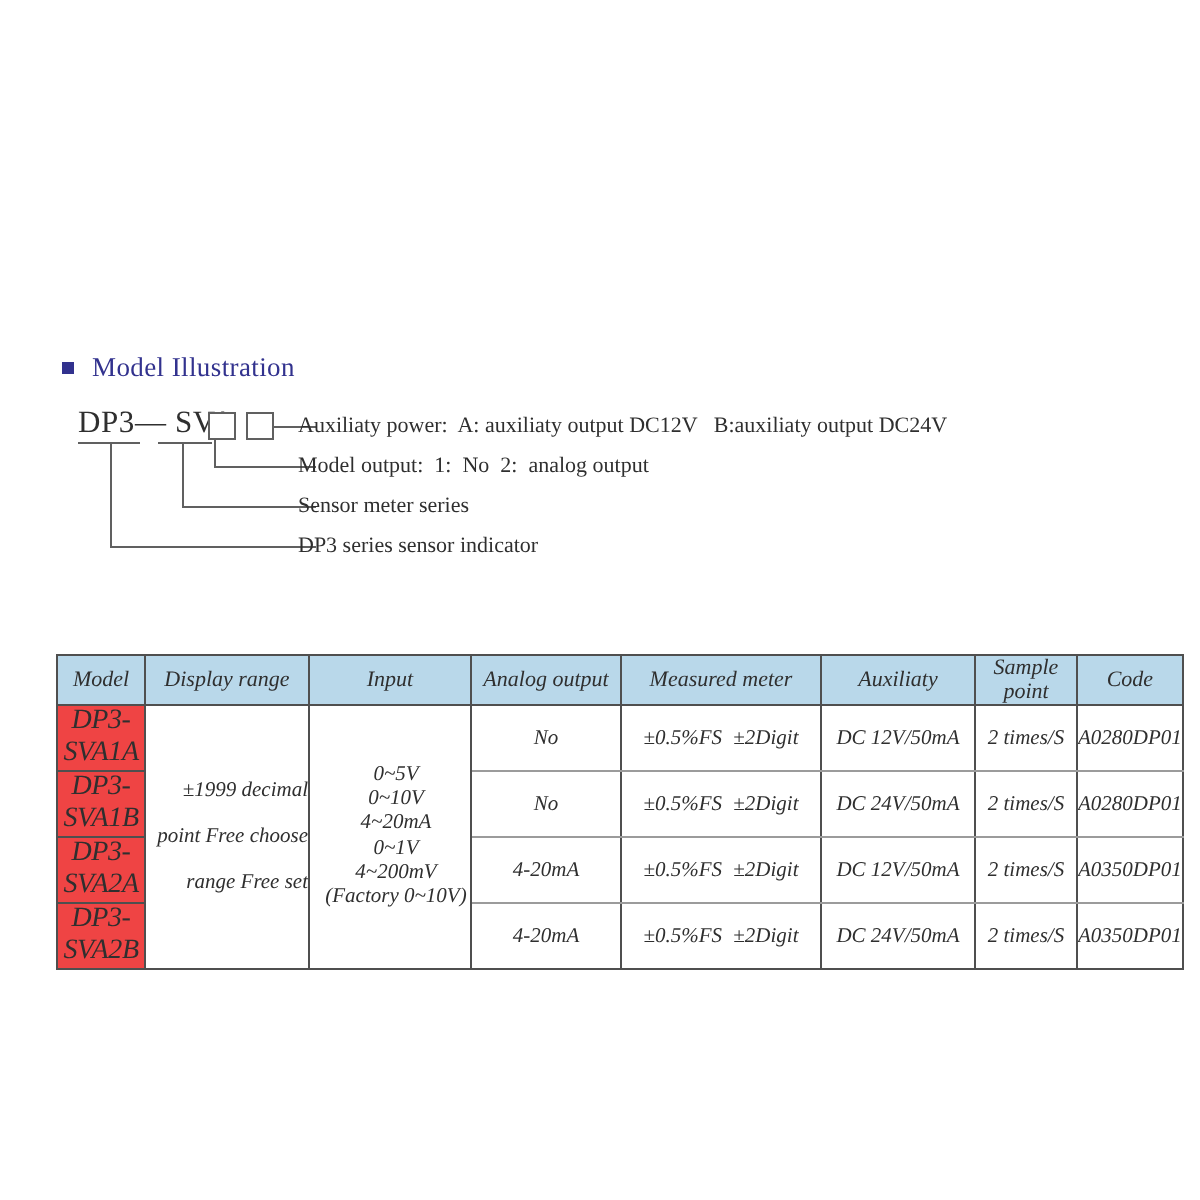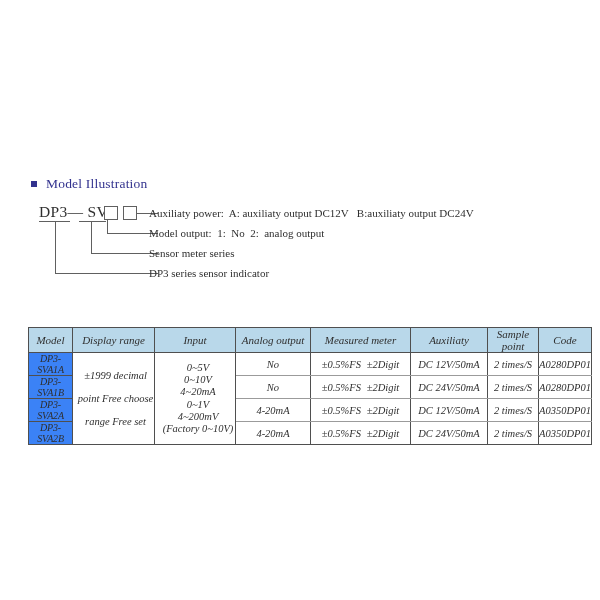--- a/index.html
+++ b/index.html
@@ -32,22 +32,22 @@
   .order-table {
     position:absolute; left:28px; top:327px; border-collapse:collapse;
     table-layout:fixed; font-size:10.5px; color:#2f2f2f;font-style:italic;
   }
   .order-table th, .order-table td {
     border:1px solid #4f4f4f; padding:0; text-align:center;
     font-weight:normal; overflow:hidden;
   }
   .order-table thead th { background:#b9d8ea; height:19px; font-size:11px; }
   .order-table tbody td { height:18px; }
-  td.model-cell { background:#3b82f6; font-size:10px; letter-spacing:-0.2px; }
-  td.display-cell { text-align:center; vertical-align:middle; }
+  td.model-cell { background:#ef4444; font-size:14px; letter-spacing:-0.2px; }
+  td.display-cell { text-align:right; vertical-align:middle; }
   td.display-cell .stack {
     height:74px; display:flex; flex-direction:column; justify-content:space-around;
     padding:2px 0 2px 4px; box-sizing:border-box;
   }
   td.input-cell { text-align:left; vertical-align:middle; }
   td.input-cell .stack { padding-left:6px; line-height:12.3px;text-align:center; }
   td.measured-cell { word-spacing:3px; }
   
   .order-table tbody tr:not(:last-child) td.rsep { border-bottom-color:#9b9b9b; }
 </style>

